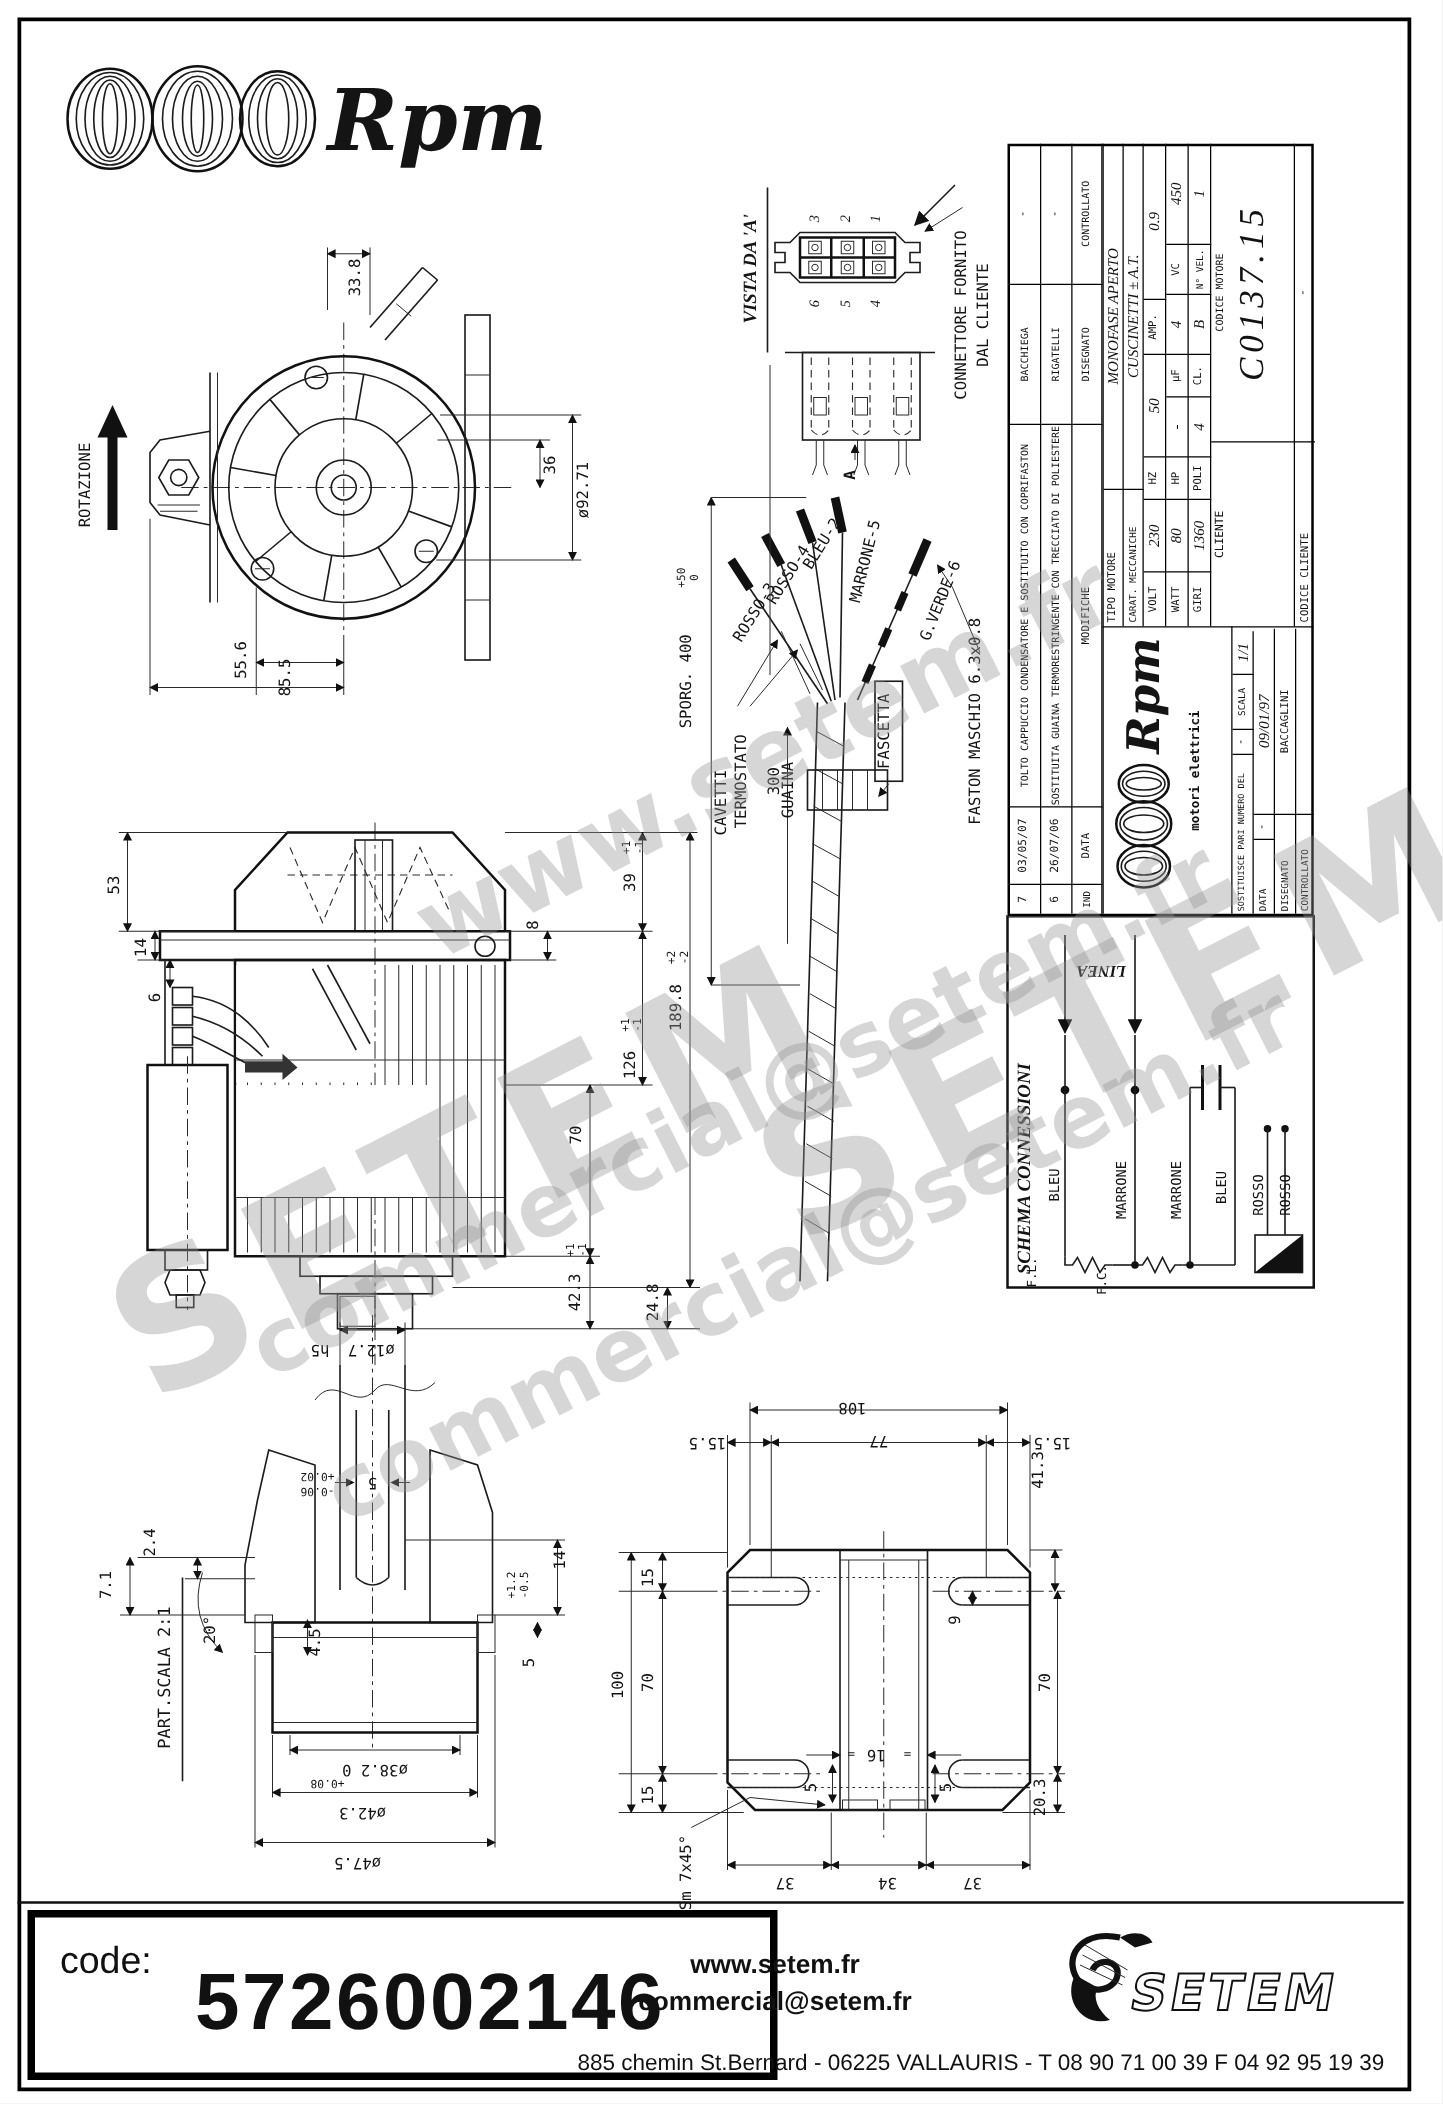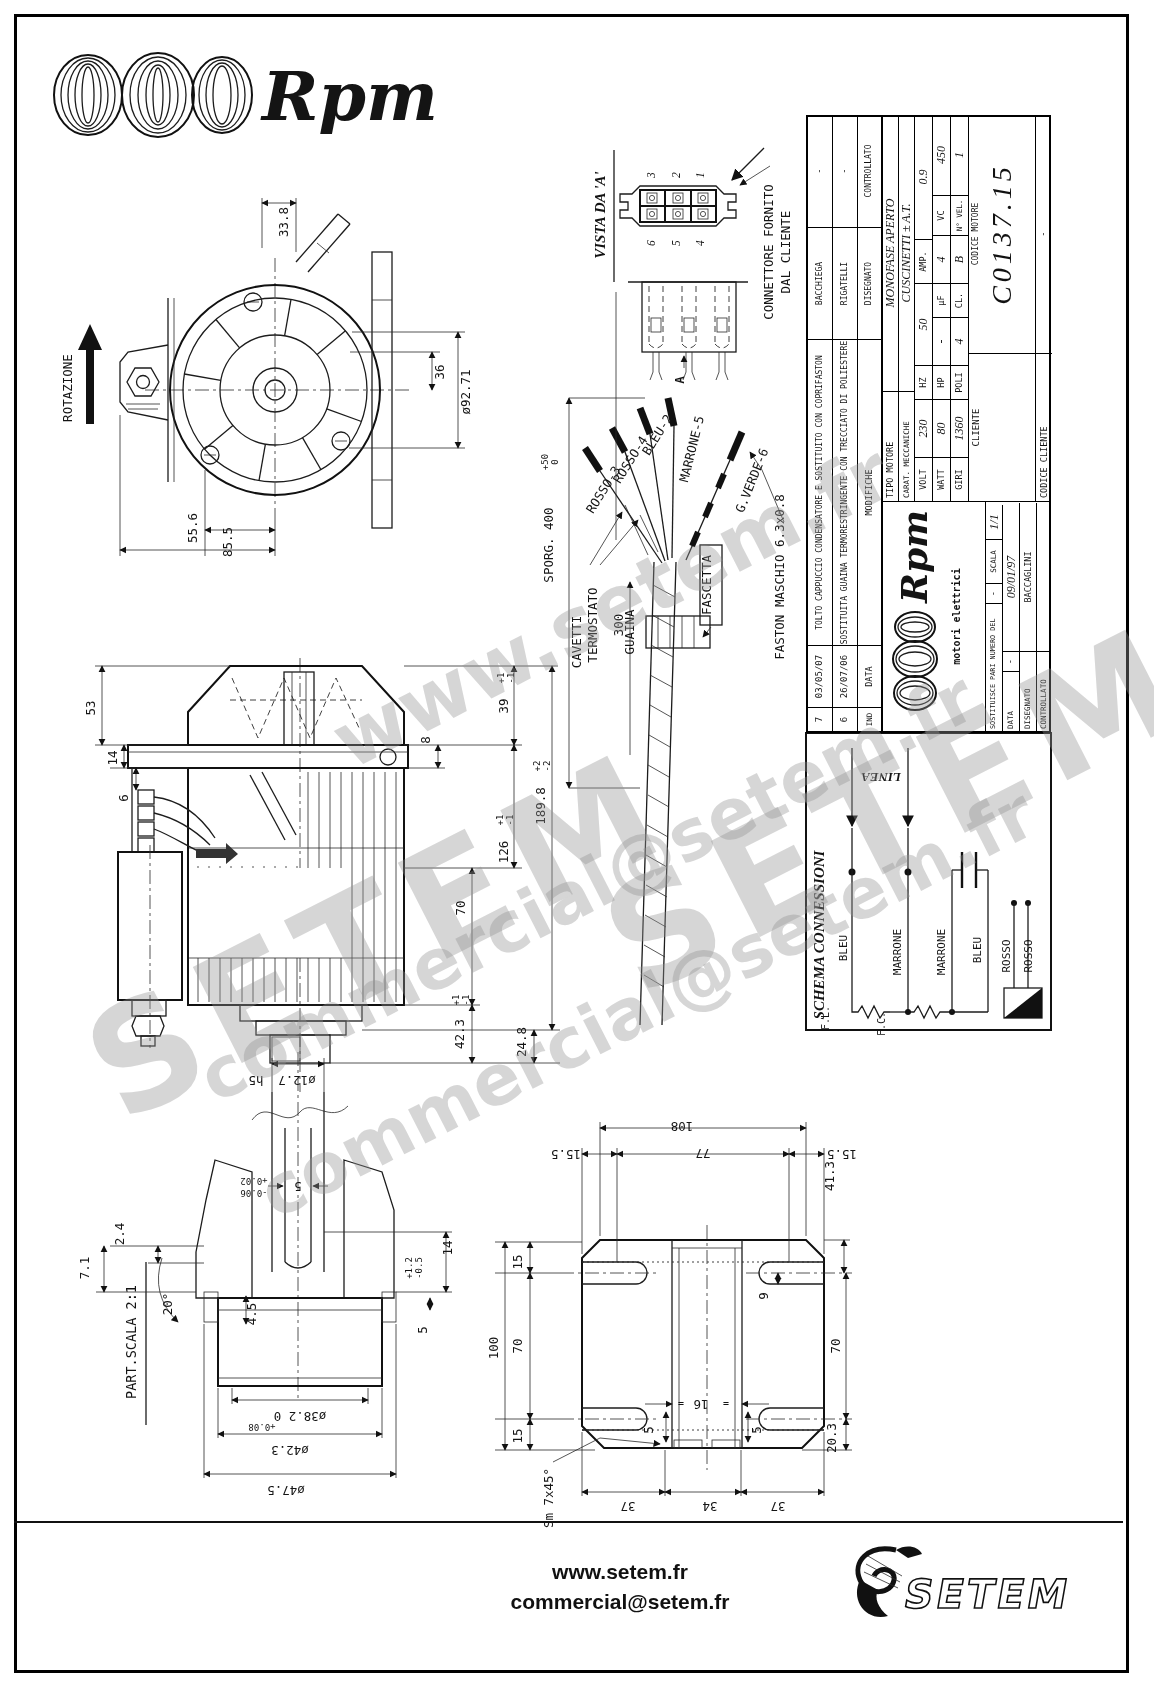--- a/index.html
+++ b/index.html
@@ -685,15 +685,20 @@
       </div>
     </div>
   </div>
 
   <div class="wm wm1">www.setem.fr</div>
   <div class="wm wm2">SETEM</div>
   <div class="wm wm3">SETEM</div>
   <div class="wm wm4">commercial@setem.fr</div>
   <div class="wm wm5">commercial@setem.fr</div>
 
+  <div class="codebox">
+    <div class="cl1">code:</div>
+    <div class="cl2">5726002146</div>
+  </div>
   <div class="fmid fsite">www.setem.fr</div>
   <div class="fmid femail">commercial@setem.fr</div>
+  <div class="fmid faddr">885 chemin St.Bernard  -  06225 VALLAURIS  -  T 08 90 71 00 39   F 04 92 95 19 39</div>
 </div>
 
 </body></html>

